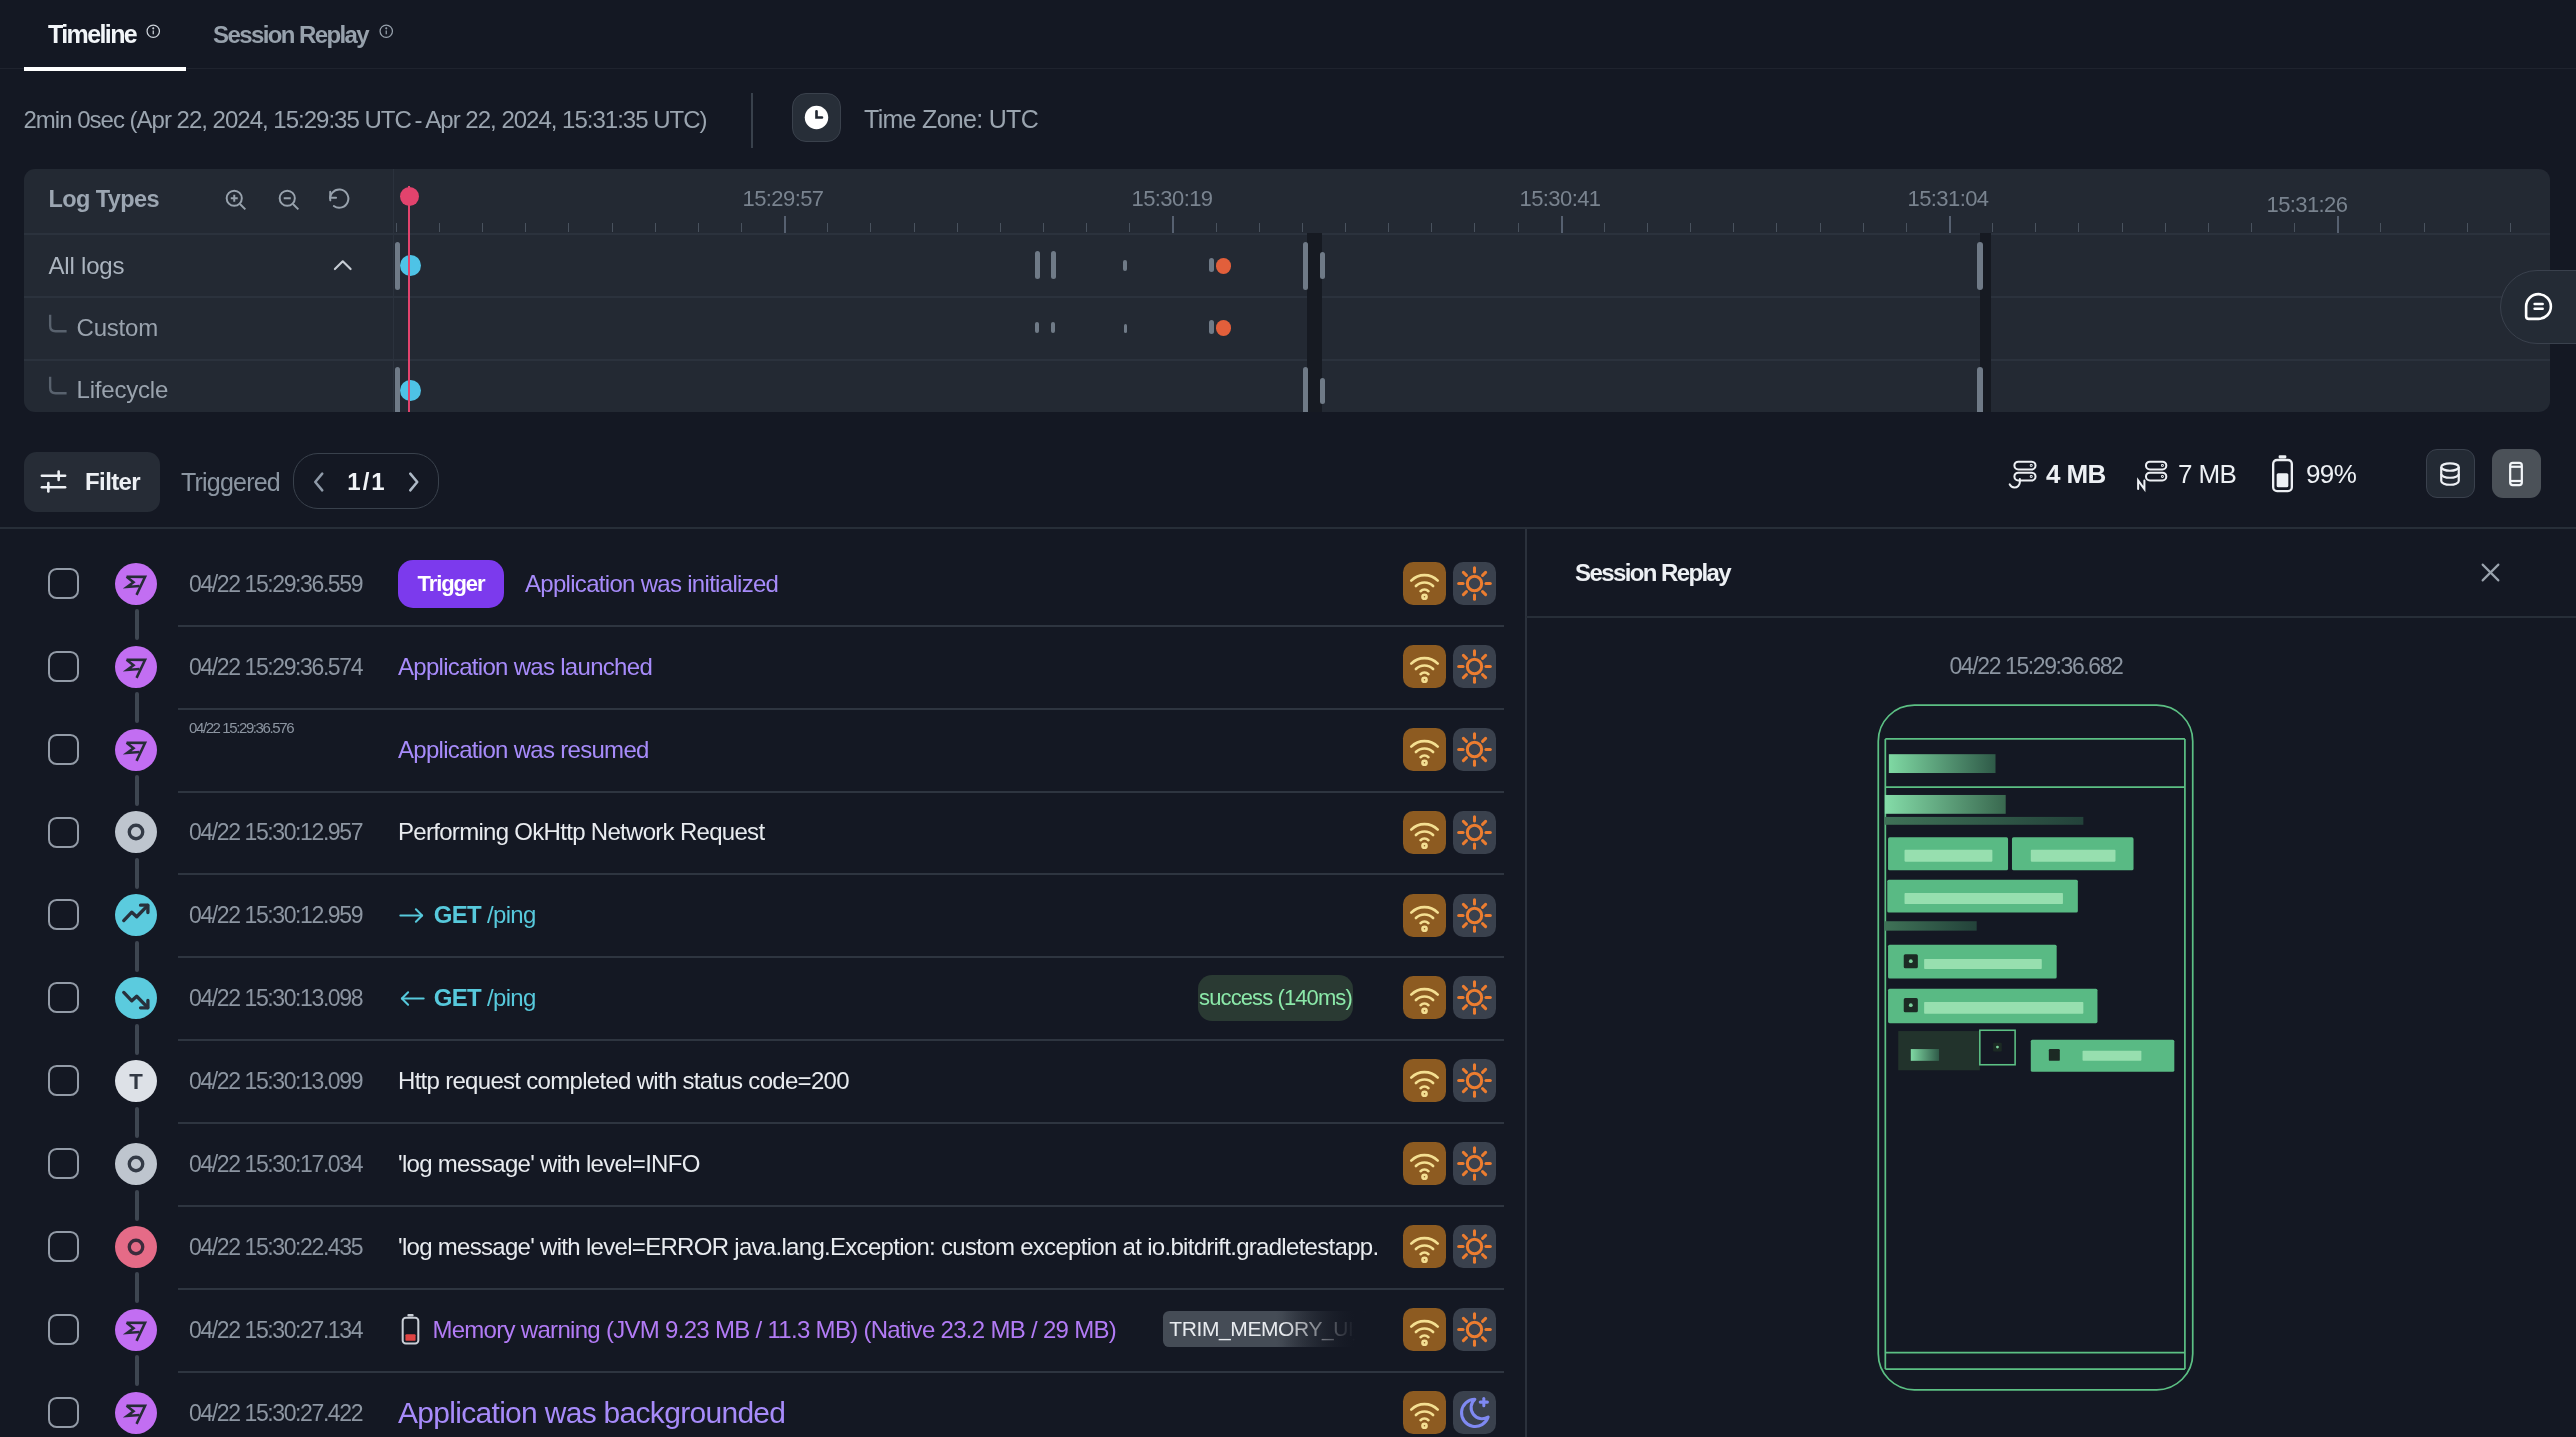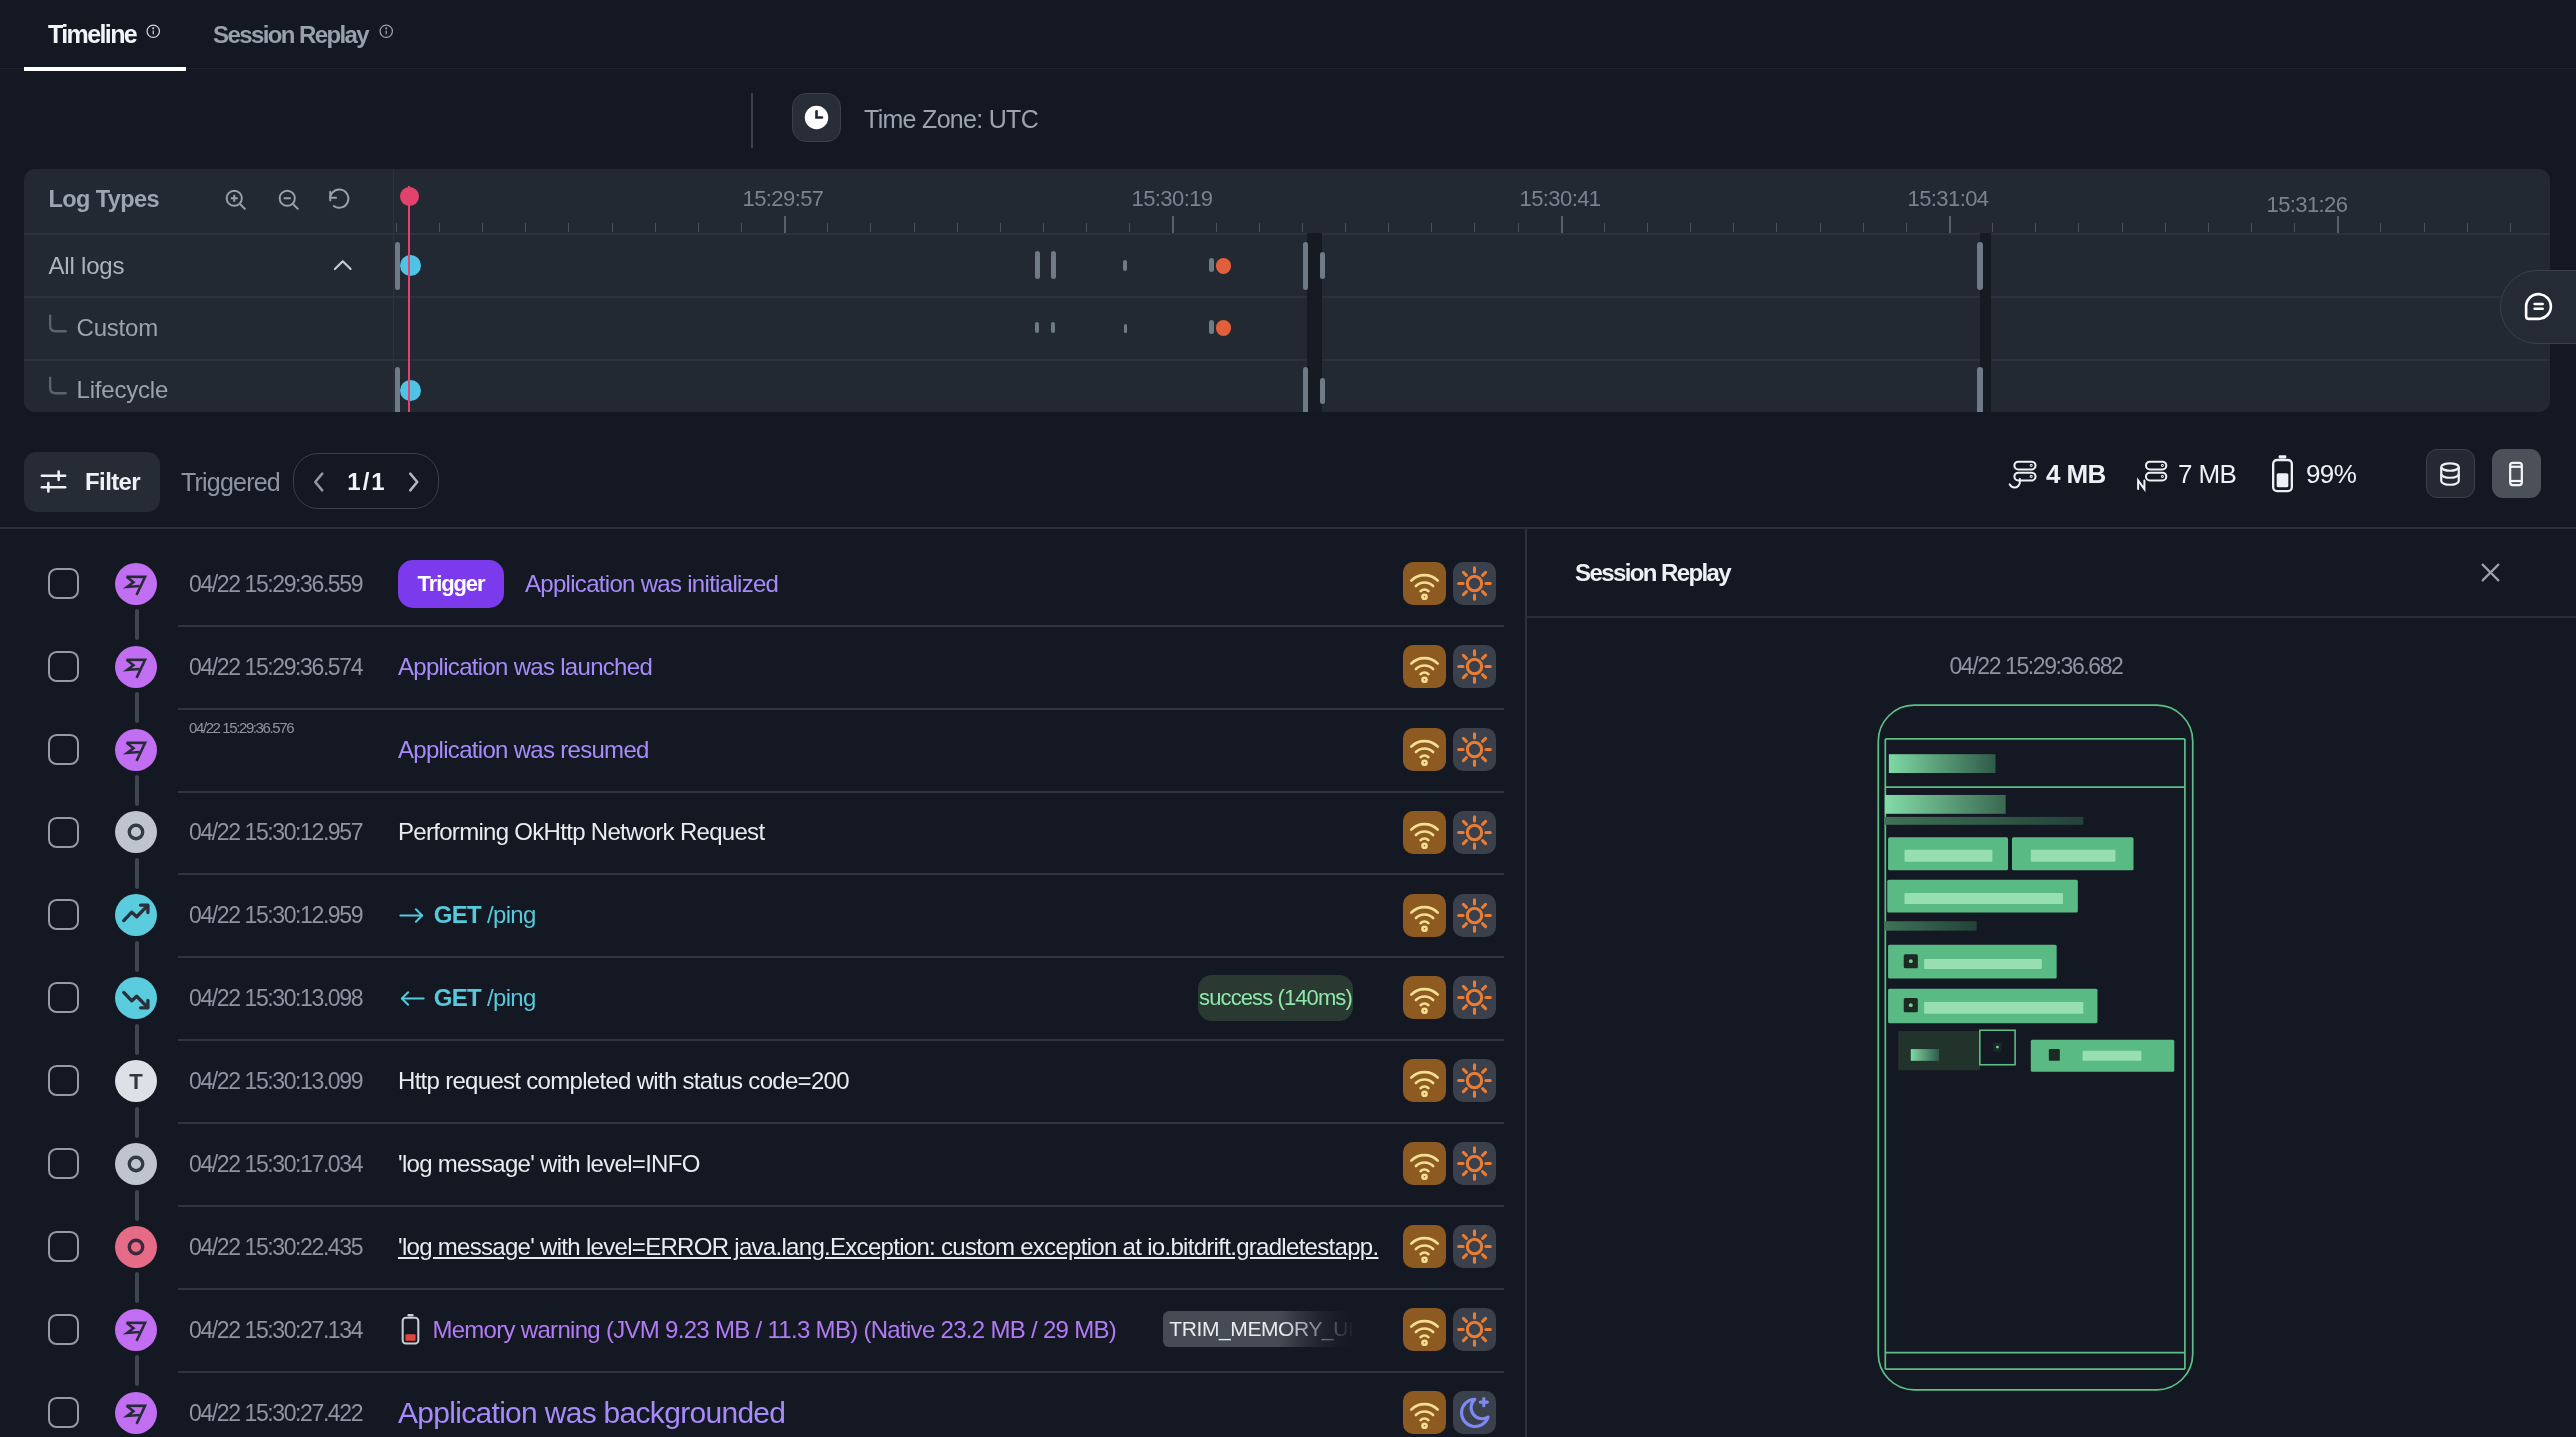--- a/index.html
+++ b/index.html
@@ -24,20 +24,21 @@
       <circle cx="12" cy="7.8" r="0.6" fill="#CED4DB"></circle>
     </svg>
   <div class="abs" style="left:23.5px;top:67px;width:162px;height:3.9px;background:#FFFFFF;"></div>
   <div class="abs ct" style="left:213px;top:15.7px;height:38px;color:#97A1AC;font-size:24px;font-weight:bold;letter-spacing:-1.6px;">Session Replay</div>
   <svg class="abs" style="left:378px;top:23px;" width="16.5" height="16.5" viewBox="0 0 24 24" fill="none" stroke="#97A1AC" stroke-width="1.8">
       <circle cx="12" cy="12" r="9"></circle>
       <line x1="12" y1="11" x2="12" y2="16.5"></line>
       <circle cx="12" cy="7.8" r="0.6" fill="#97A1AC"></circle>
     </svg>
 
+  <div class="abs ct" style="left:23.5px;top:96px;height:47px;color:#9AA4AF;font-size:24px;letter-spacing:-1px;">2min 0sec (Apr 22, 2024, 15:29:35 UTC - Apr 22, 2024, 15:31:35 UTC)</div>
   <div class="vline" style="left:751px;top:93px;height:55px;background:#39414C;"></div>
   <div class="abs" style="left:792px;top:93px;width:49px;height:49px;background:#272E38;border:1.6px solid #3A414C;border-radius:14px;"></div>
   <svg class="abs" style="left:804px;top:105px;" width="25" height="25" viewBox="0 0 32 32">
       <circle cx="16" cy="16" r="15" fill="#FFFFFF"></circle>
       <path d="M16 8 L16 16 L23 16" stroke="#232933" stroke-width="3.4" fill="none" stroke-linecap="round"></path>
     </svg>
   <div class="abs ct" style="left:864px;top:96px;height:47px;color:#9AA4AF;font-size:25px;letter-spacing:-0.7px;">Time Zone: UTC</div>
 
   <div class="abs" id="tlpanel" style="left:23.5px;top:169px;width:2526px;height:243px;background:#232933;border-radius:11px;overflow:hidden;">
 
@@ -472,21 +473,21 @@
           <line x1="16.5" y1="7.5" x2="18.2" y2="5.8"></line>
         </svg></div>
   <div class="abs" style="left:48px;top:1231px;width:31px;height:31px;border:2.4px solid #939BA7;border-radius:8.6px;"></div>
   <div class="abs" style="left:135px;top:1272px;width:3.9px;height:31px;background:#3E4651;border-radius:2.4px;"></div>
   <div class="hline" style="left:178px;top:1288px;width:1326px;background:#2E3540;"></div>
   <div class="abs" style="left:115px;top:1226px;width:42px;height:42px;"><svg width="42" height="42" viewBox="0 0 53 53">
           <circle cx="26.5" cy="26.5" r="26.5" fill="#E56B87"></circle>
           <circle cx="26.5" cy="26.5" r="8.5" fill="none" stroke="#3C2B3C" stroke-width="4.2"></circle>
         </svg></div>
   <div class="abs ct" style="left:189px;top:1228px;height:38px;color:#8C95A1;font-size:23px;letter-spacing:-1.4px;">04/22 15:30:22.435</div>
-  <div class="abs ct" style="left:398px;top:1228px;height:38px;color:#E8EBEF;font-size:24px;letter-spacing:-0.7px;width:996px;overflow:hidden;white-space:nowrap;text-decoration:underline;">'log message' with level=ERROR java.lang.Exception: custom exception at io.bitdrift.gradletestapp.</div>
+  <div class="abs ct" style="left:398px;top:1228px;height:38px;color:#E8EBEF;font-size:24px;letter-spacing:-0.7px;width:996px;overflow:hidden;white-space:nowrap;">'log message' with level=ERROR java.lang.Exception: custom exception at io.bitdrift.gradletestapp.</div>
   <div class="abs" style="left:1403px;top:1225px;width:43px;height:43px;background:#8D5B21;border-radius:10.2px;"><svg width="43" height="43" viewBox="0 0 24 24" fill="none" stroke="#F4DF92" stroke-width="1.45" stroke-linecap="round">
           <path d="M4.6 10.4 a10.4 10.4 0 0 1 14.8 0"></path>
           <path d="M7.2 13.4 a6.8 6.8 0 0 1 9.6 0"></path>
           <path d="M9.8 16.3 a3.2 3.2 0 0 1 4.4 0"></path>
           <circle cx="12" cy="19.4" r="1.15"></circle>
         </svg></div>
   <div class="abs" style="left:1453px;top:1225px;width:43px;height:43px;background:#3A414D;border-radius:10.2px;"><svg width="43" height="43" viewBox="0 0 24 24" fill="none" stroke="#EC7D30" stroke-width="1.7" stroke-linecap="round">
           <circle cx="12" cy="12" r="4"></circle>
           <line x1="12" y1="3.2" x2="12" y2="5.6"></line>
           <line x1="12" y1="18.4" x2="12" y2="20.8"></line>

